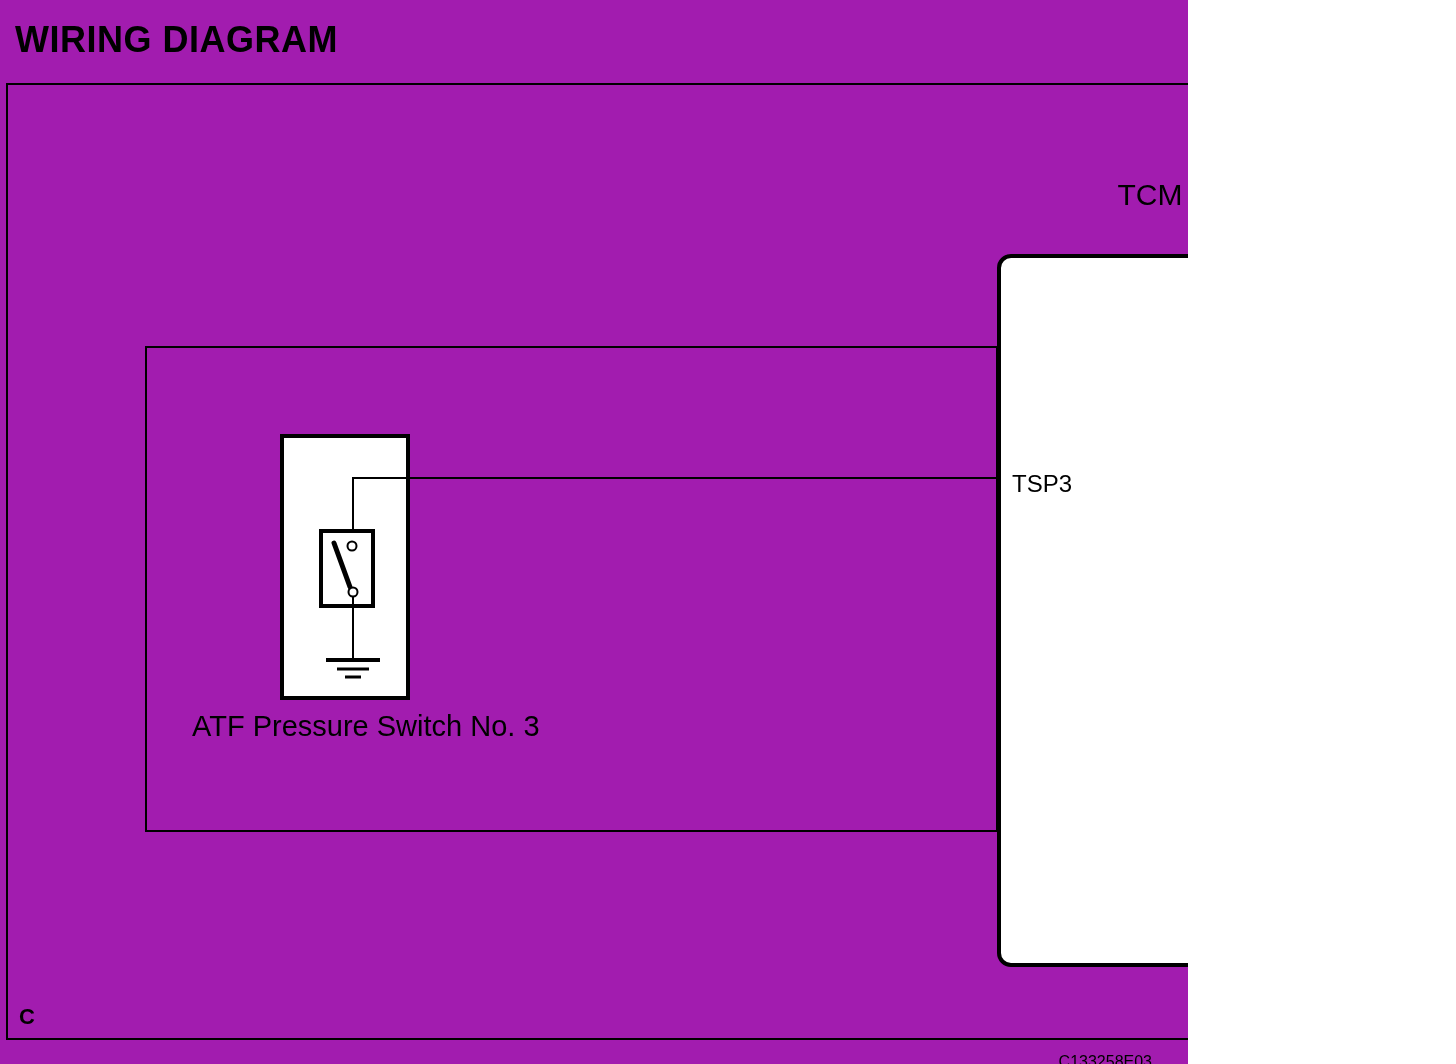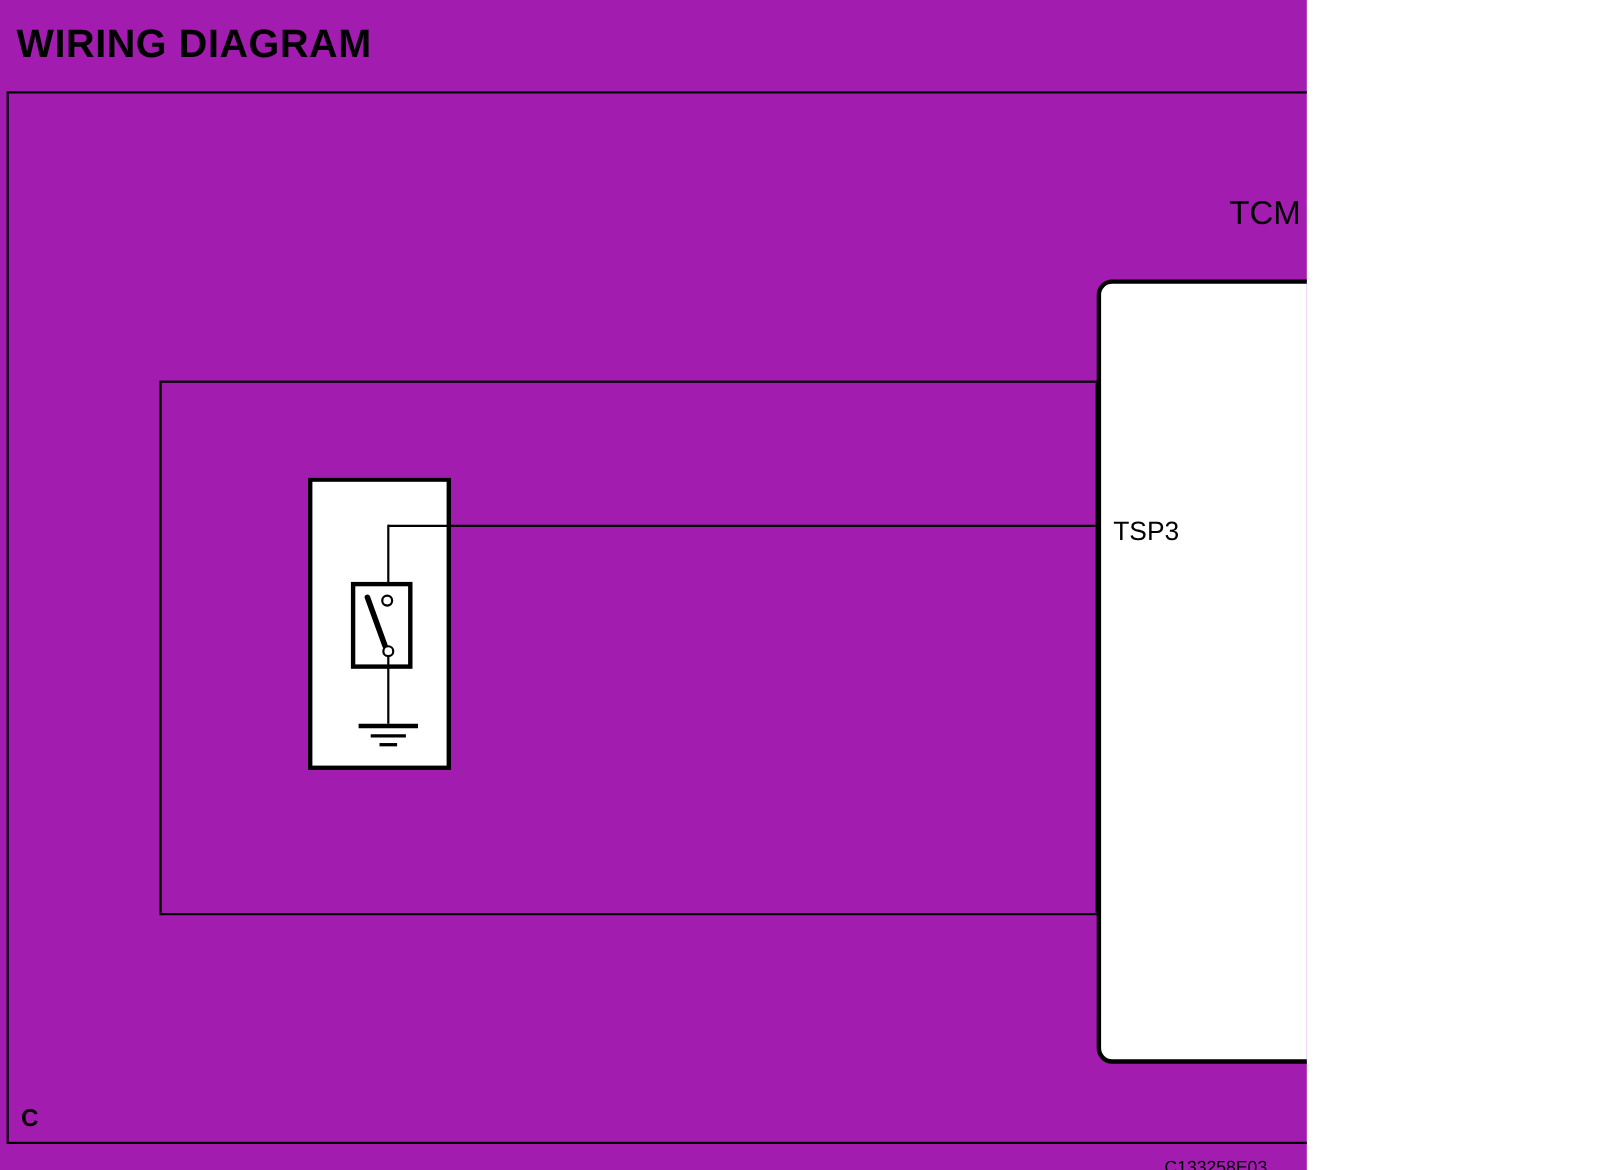--- a/index.html
+++ b/index.html
@@ -142,19 +142,20 @@
 
     <g>
       <line x1="326" y1="660" x2="380" y2="660" stroke="#000000" stroke-width="4"></line>
       <line x1="337" y1="669" x2="369" y2="669" stroke="#000000" stroke-width="3"></line>
       <line x1="345" y1="677" x2="361" y2="677" stroke="#000000" stroke-width="3"></line>
     </g>
   </svg>
 
   <div class="abs tsp3-label">TSP3</div>
 
+  <div class="abs switch-label">ATF Pressure Switch No. 3</div>
 
 
   <div class="abs corner-label">C</div>
 
   <div class="abs figure-code">C133258E03</div>
 
 </div>
 
 </body></html>

